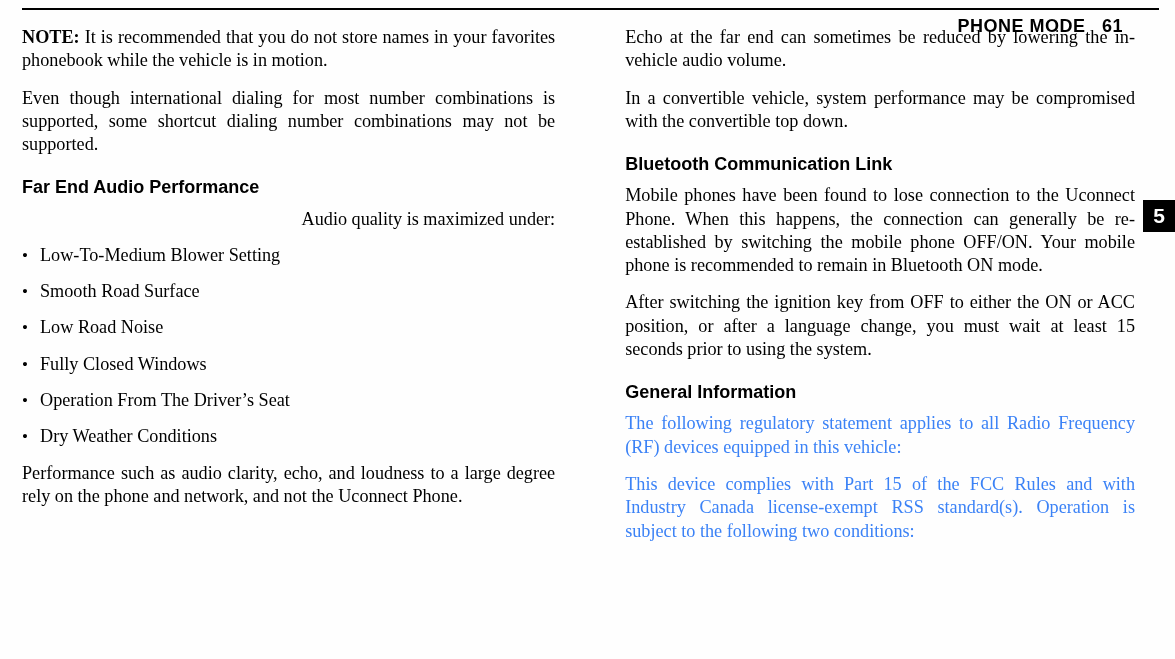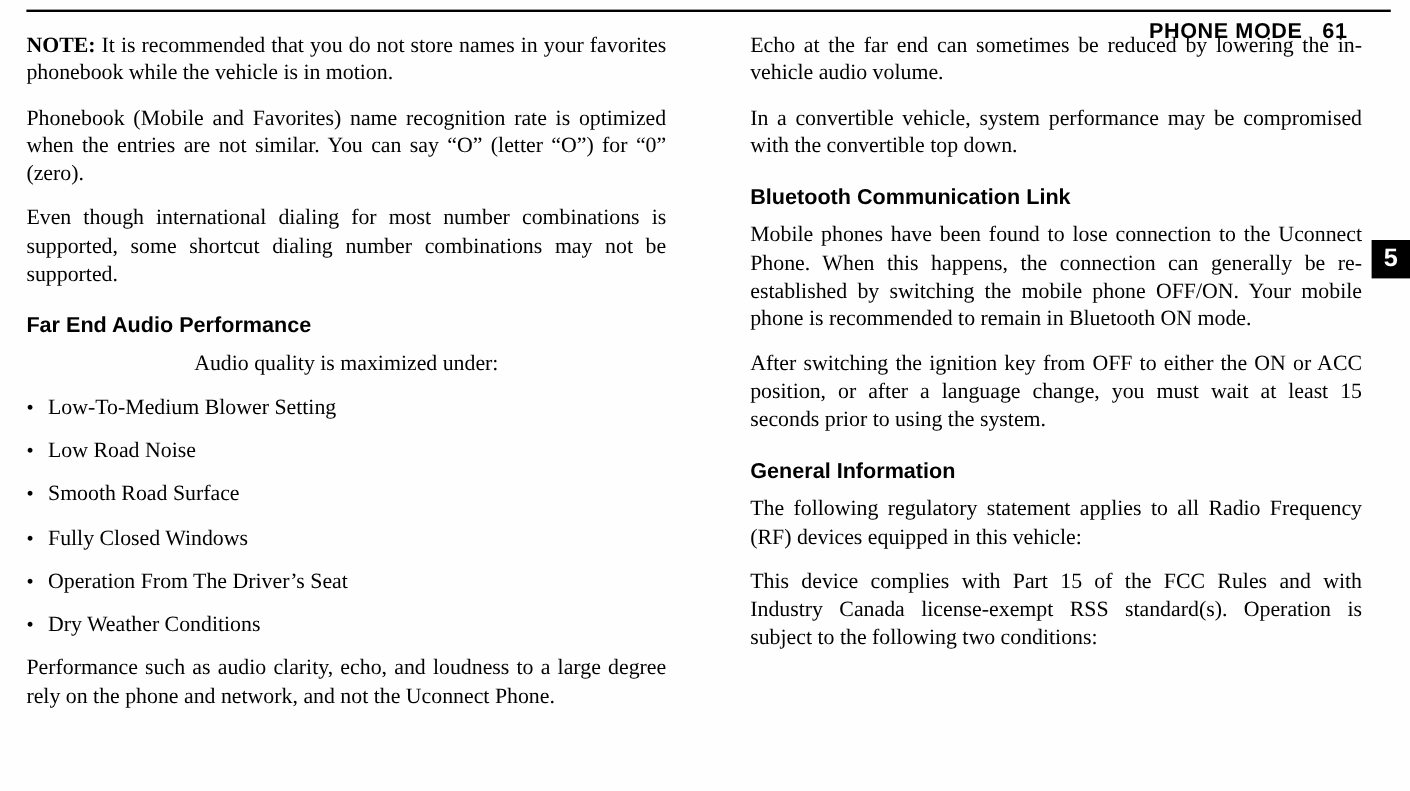--- a/index.html
+++ b/index.html
@@ -89,21 +89,21 @@
       font-family: Liberation Serif, serif;
     }
     .bullet-list li::before {
       content: "•";
       position: absolute;
       left: 0;
       top: 1px;
       font-size: 17px;
     }
     .blue {
-      color: #000000;
+      color: #3b82f6;
     }
     .note-label {
       font-weight: bold;
     }
     .numbered {
       padding-left: 0;
     }
   </style>
 </head>
 <body>
@@ -119,32 +119,31 @@
 </div>
 
 <div class="page">
 
   <div class="col col-left">
 
     <p class="body-para">
       <span class="note-label">NOTE:</span><span> It is recommended that you do not store names in your favorites phonebook while the vehicle is in motion.</span>
     </p>
 
-    <p class="body-para">Phonebook (Mobile and Favorites) name recognition rate is optimized when the entries are not similar. You can say “O” (letter “O”) for “0” (zero).</p>
 
     <p class="body-para">Even though international dialing for most number combinations is supported, some shortcut dialing number combinations may not be supported.</p>
 
     <div class="h2">Far End Audio Performance</div>
 
-    <p class="body-para" style="text-align:center;margin-bottom:13px;">Audio quality is maximized under:</p>
+    <p class="body-para" style="text-align:right;margin-bottom:13px;">Audio quality is maximized under:</p>
 
     <ul class="bullet-list">
       <li>Low-To-Medium Blower Setting</li>
+      <li>Smooth Road Surface</li>
       <li>Low Road Noise</li>
-      <li>Smooth Road Surface</li>
       <li>Fully Closed Windows</li>
       <li>Operation From The Driver’s Seat</li>
       <li>Dry Weather Conditions</li>
     </ul>
 
     <p class="body-para" style="margin-bottom:0;">Performance such as audio clarity, echo, and loudness to a large degree rely on the phone and network, and not the Uconnect Phone.</p>
   </div>
 
   <div class="col col-right">
 

